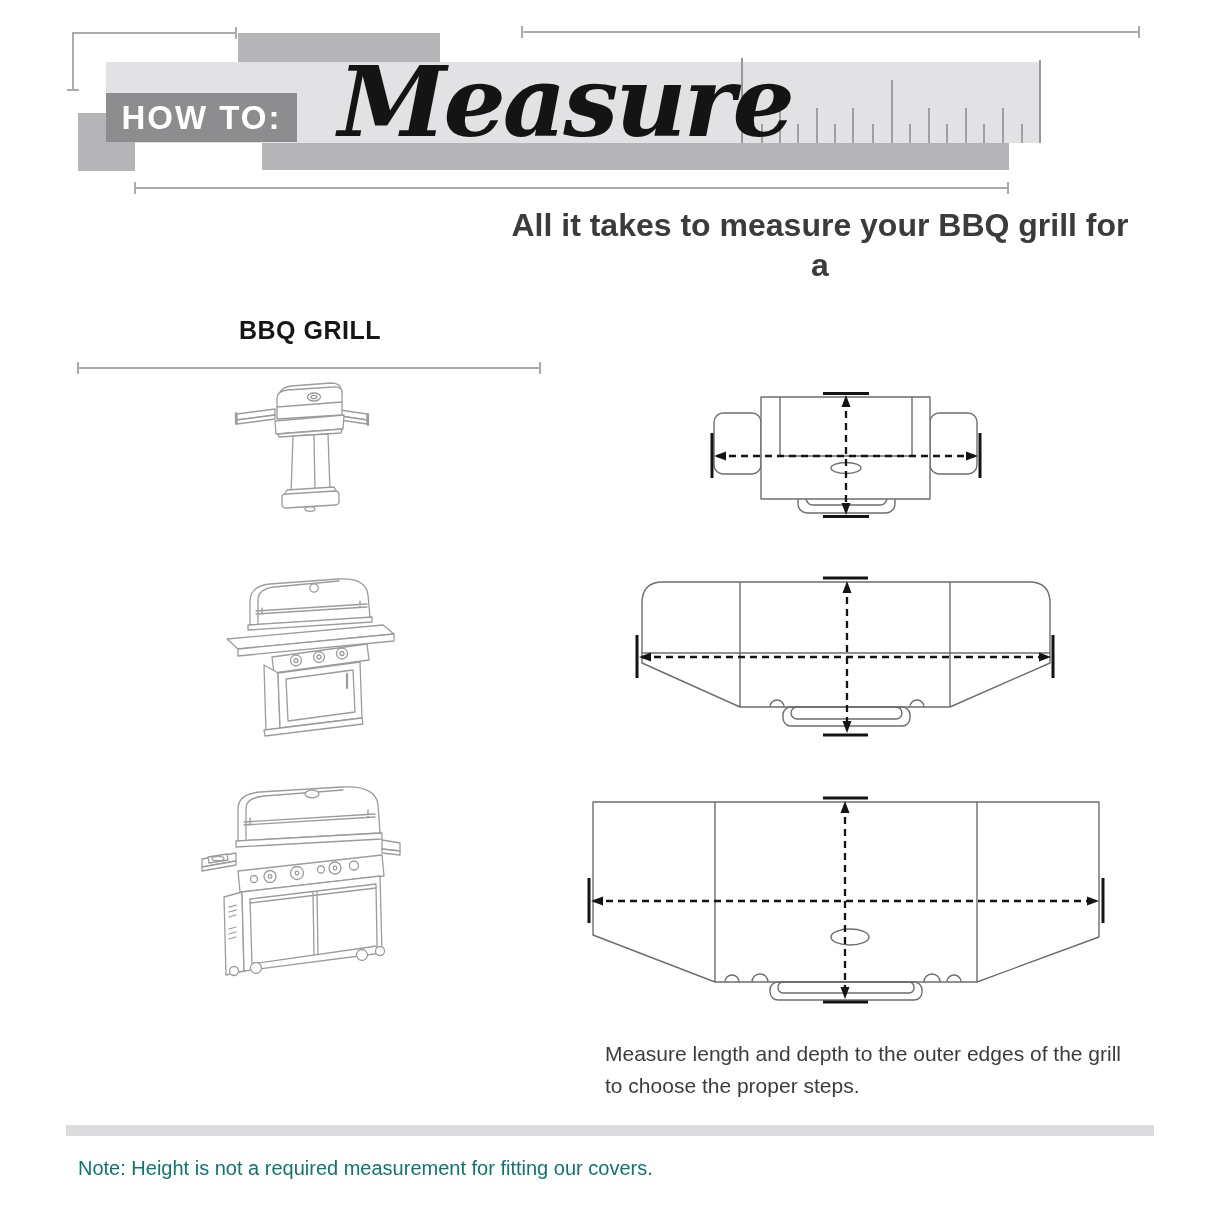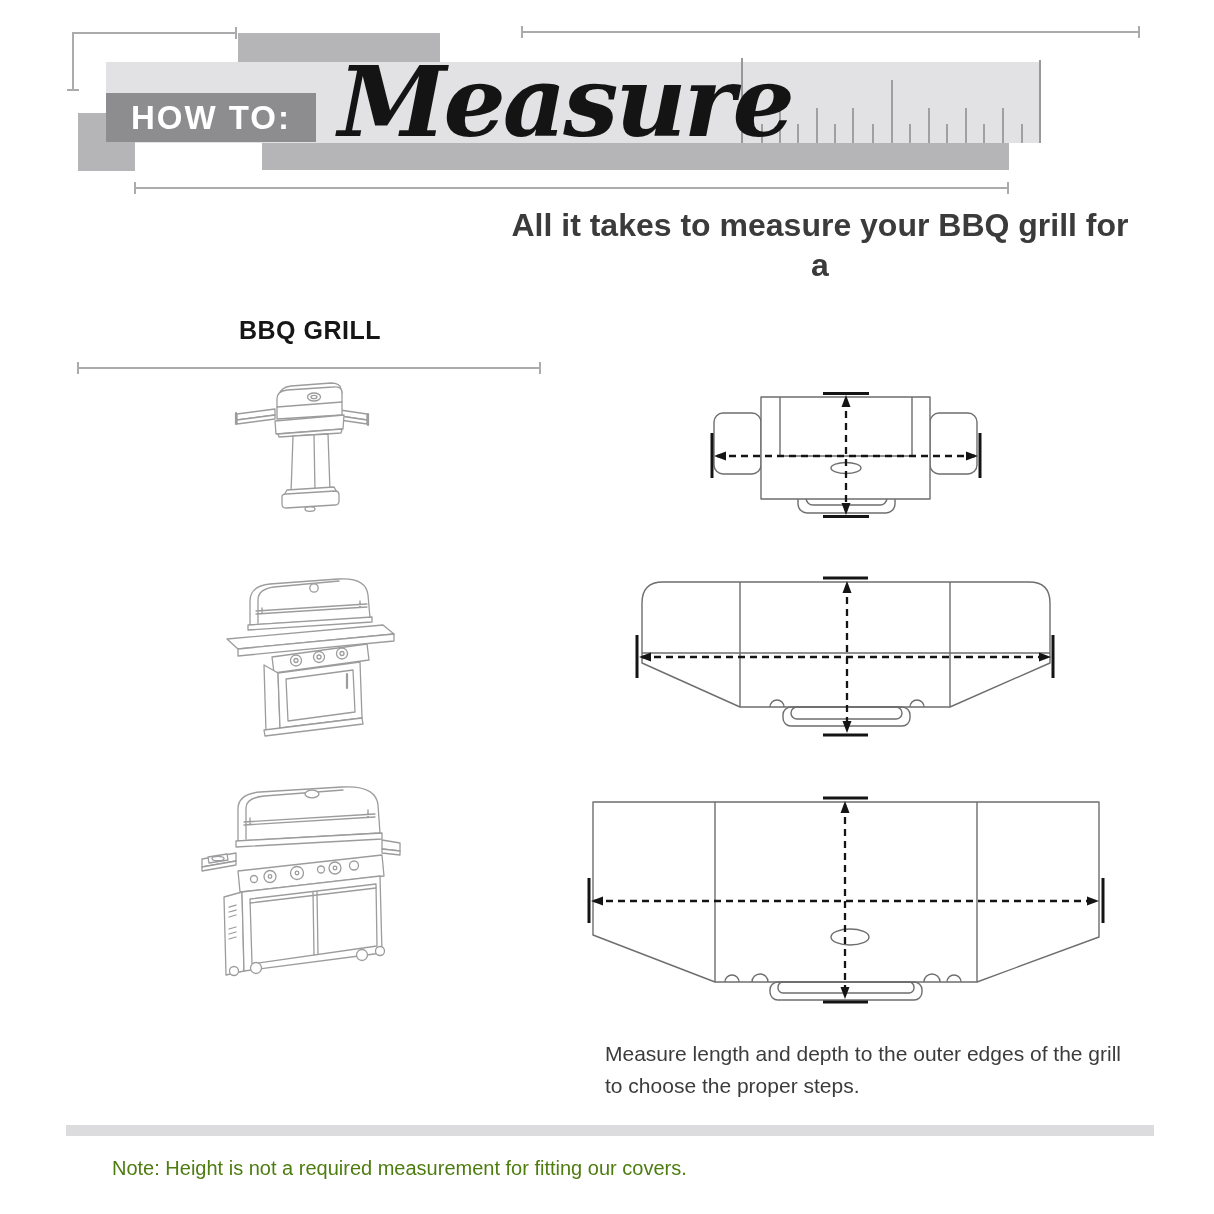--- a/index.html
+++ b/index.html
@@ -5,37 +5,37 @@
   html,body{margin:0;padding:0;background:#fff;}
   .canvas{position:relative;width:1214px;height:1214px;background:#fff;overflow:hidden;
           font-family:"Liberation Sans",sans-serif;color:#3b3b3b;}
   .abs{position:absolute;}
 
   
   .blk-top{left:238px;top:33px;width:202px;height:29px;background:#b5b5b7;}
   .band{left:106px;top:62px;width:934px;height:81px;background:#e2e2e4;}
   .band-lower{left:262px;top:143px;width:747px;height:27px;background:#b5b5b7;}
   .blk-left{left:78px;top:113px;width:57px;height:58px;background:#b5b5b7;}
-  .kicker{left:106px;top:93px;width:210px;height:49px;background:#8d8d8f;color:#fff;
+  .kicker{left:106px;top:93px;width:191px;height:49px;background:#8d8d8f;color:#fff;
           font-size:33px;font-weight:bold;letter-spacing:2px;display:flex;
           align-items:center;justify-content:center;}
   .script-title{left:338px;top:44px;width:420px;height:130px;
           font-family:"DejaVu Serif",serif;font-style:italic;font-weight:bold;
           font-size:98px;letter-spacing:-3px;color:#141414;white-space:nowrap;}
 
   .intro{right:74px;top:205px;width:640px;text-align:center;font-weight:700;
          font-size:32px;line-height:40px;color:#3b3b3b;}
 
   .section-label{left:78px;top:316px;width:464px;text-align:center;
          font-size:25px;font-weight:bold;letter-spacing:0.5px;color:#161616;}
 
   .caption{left:605px;top:1038px;width:560px;font-size:21px;line-height:32px;
          font-weight:300;color:#3c3c3c;}
   .divider{left:66px;top:1125px;width:1088px;height:11px;background:#dcdcde;}
-  .note{left:78px;top:1157px;width:900px;font-size:20px;font-weight:300;color:#4d7c0f;margin-left:34px;}
+  .note{left:78px;top:1157px;width:900px;font-size:20px;font-weight:300;color:#0f766e;}
 
   svg{position:absolute;overflow:visible;}
   .mline{stroke:#ababad;stroke-width:2;fill:none;}
   .rtick{stroke:#8a8a8c;stroke-width:1.5;fill:none;}
   .rline{stroke:#98989a;stroke-width:2;fill:none;}
 
   .art{stroke:#9c9c9e;stroke-width:1.3;fill:none;stroke-linejoin:round;stroke-linecap:round;}
   .artf{stroke:#9c9c9e;stroke-width:1.3;fill:#ffffff;stroke-linejoin:round;stroke-linecap:round;}
   .arth{stroke:#9c9c9e;stroke-width:2.2;fill:none;stroke-linecap:round;}
 

